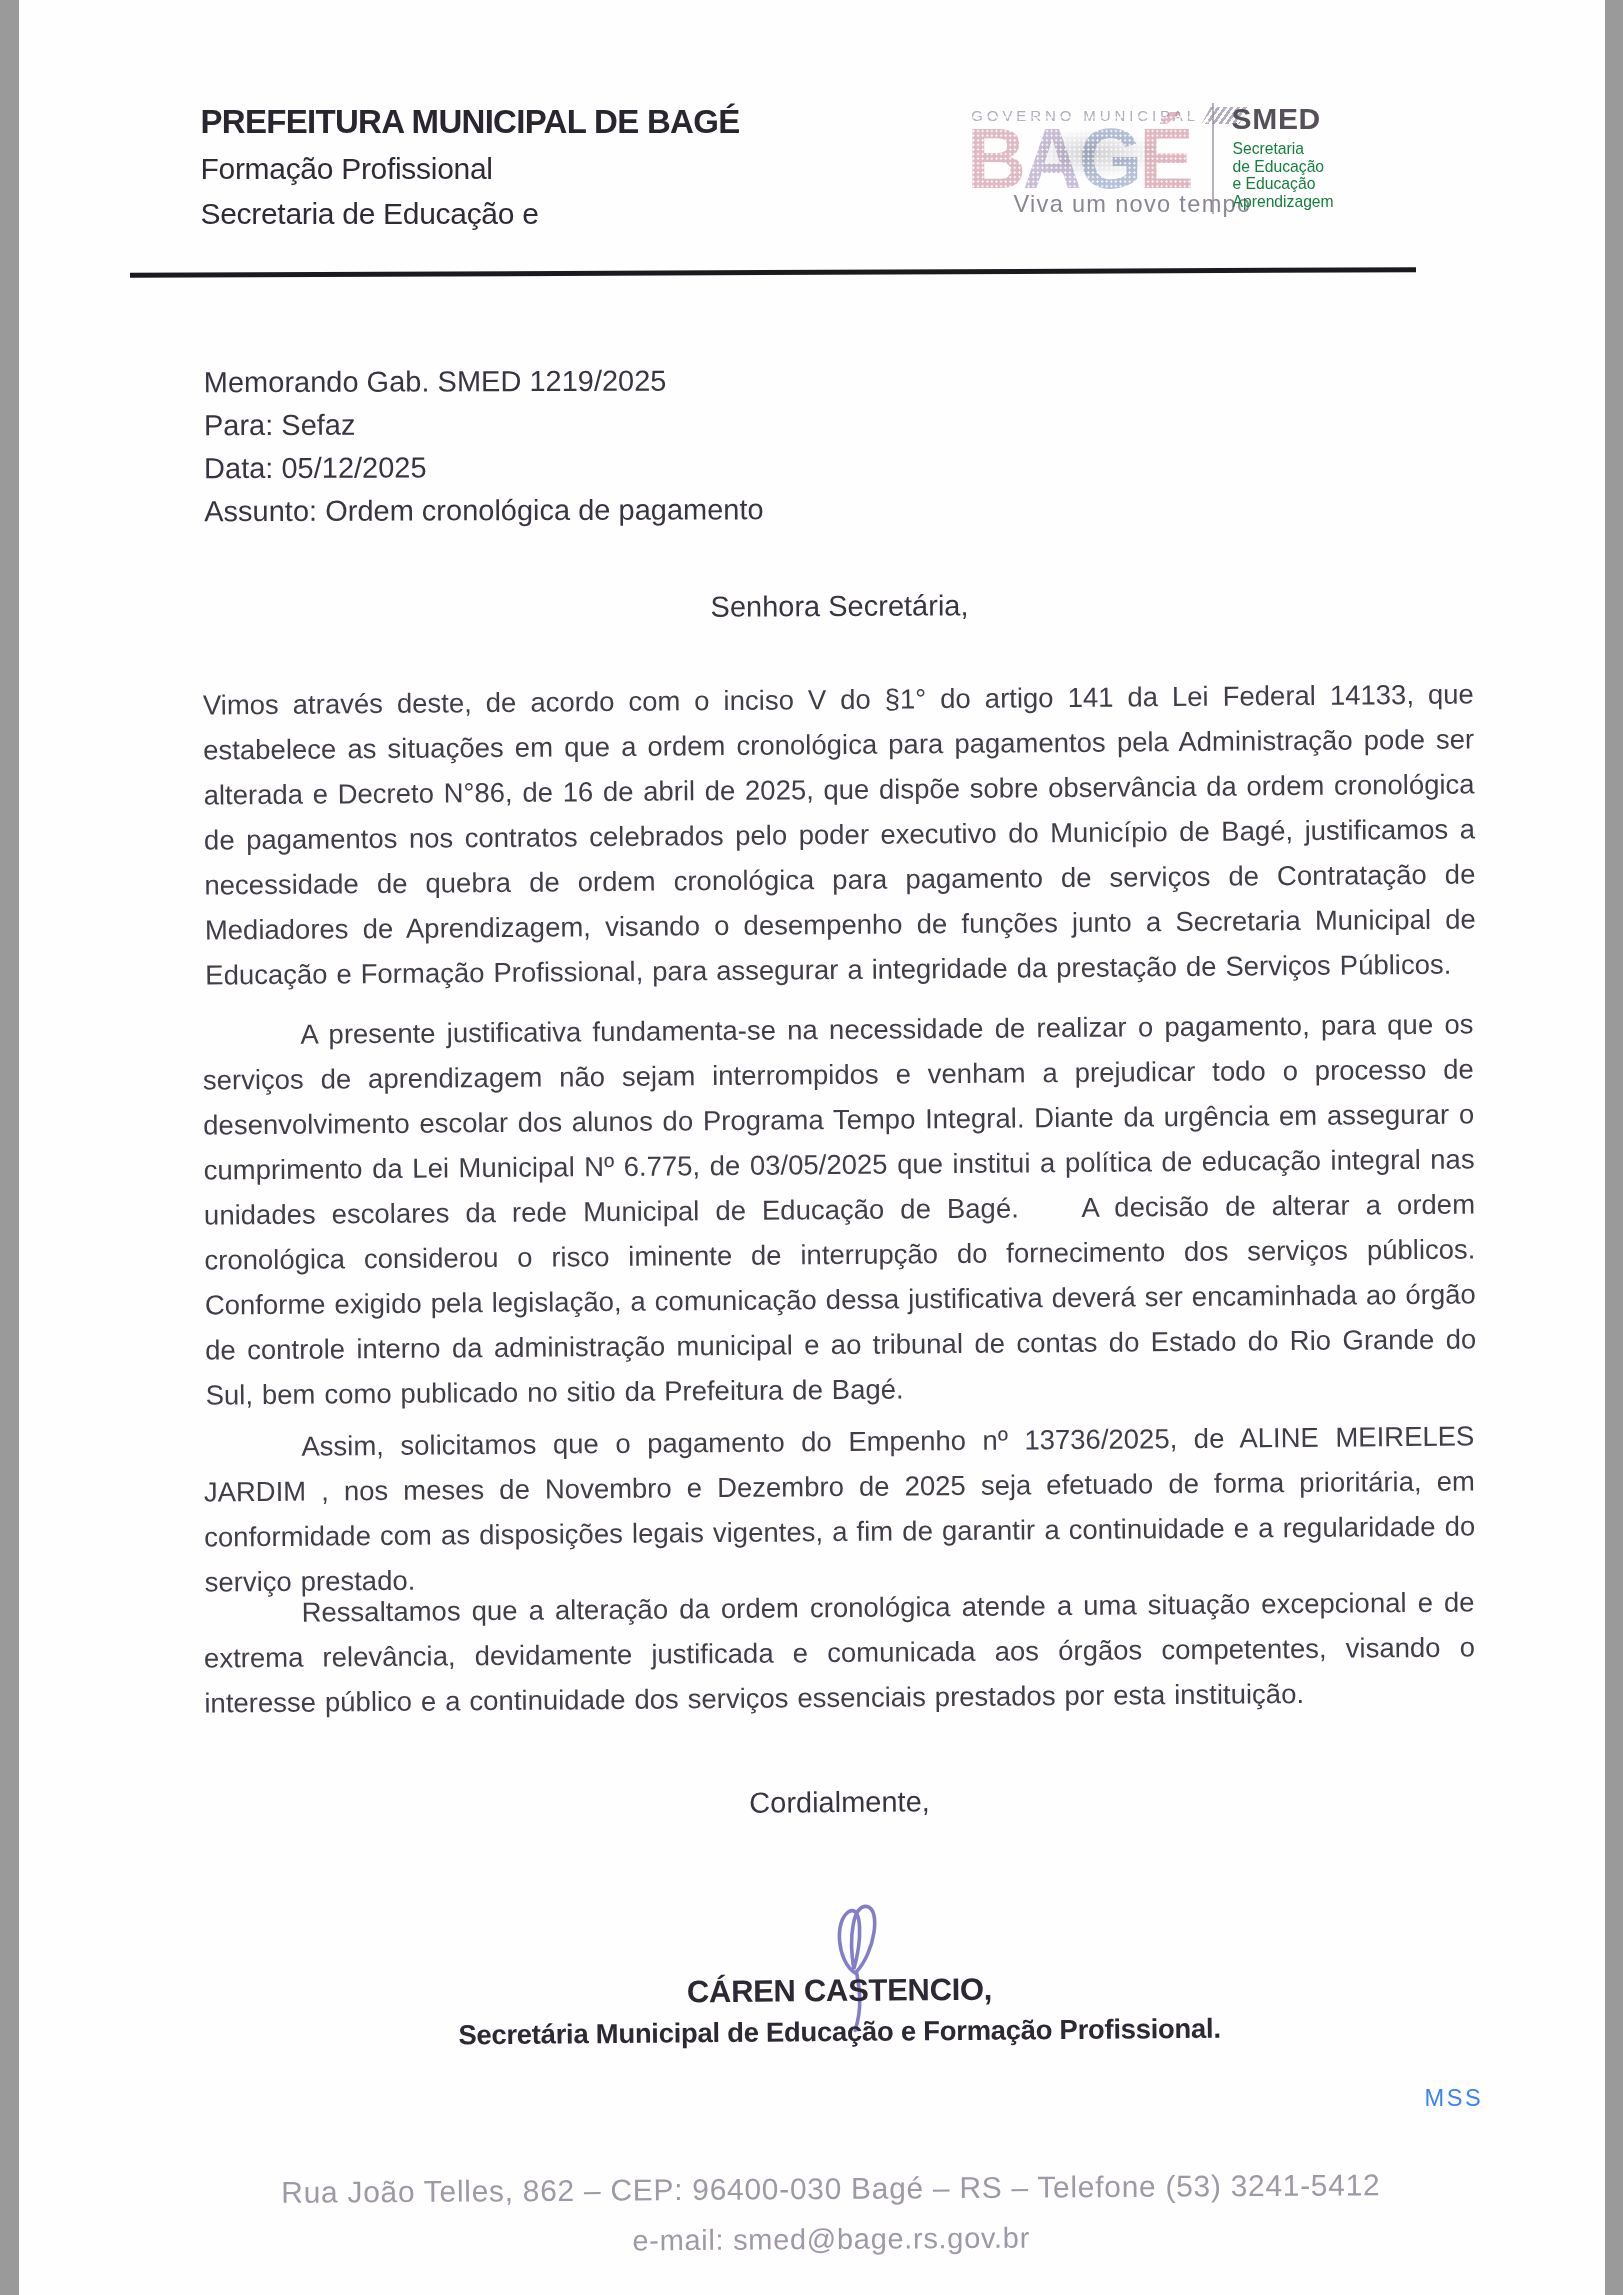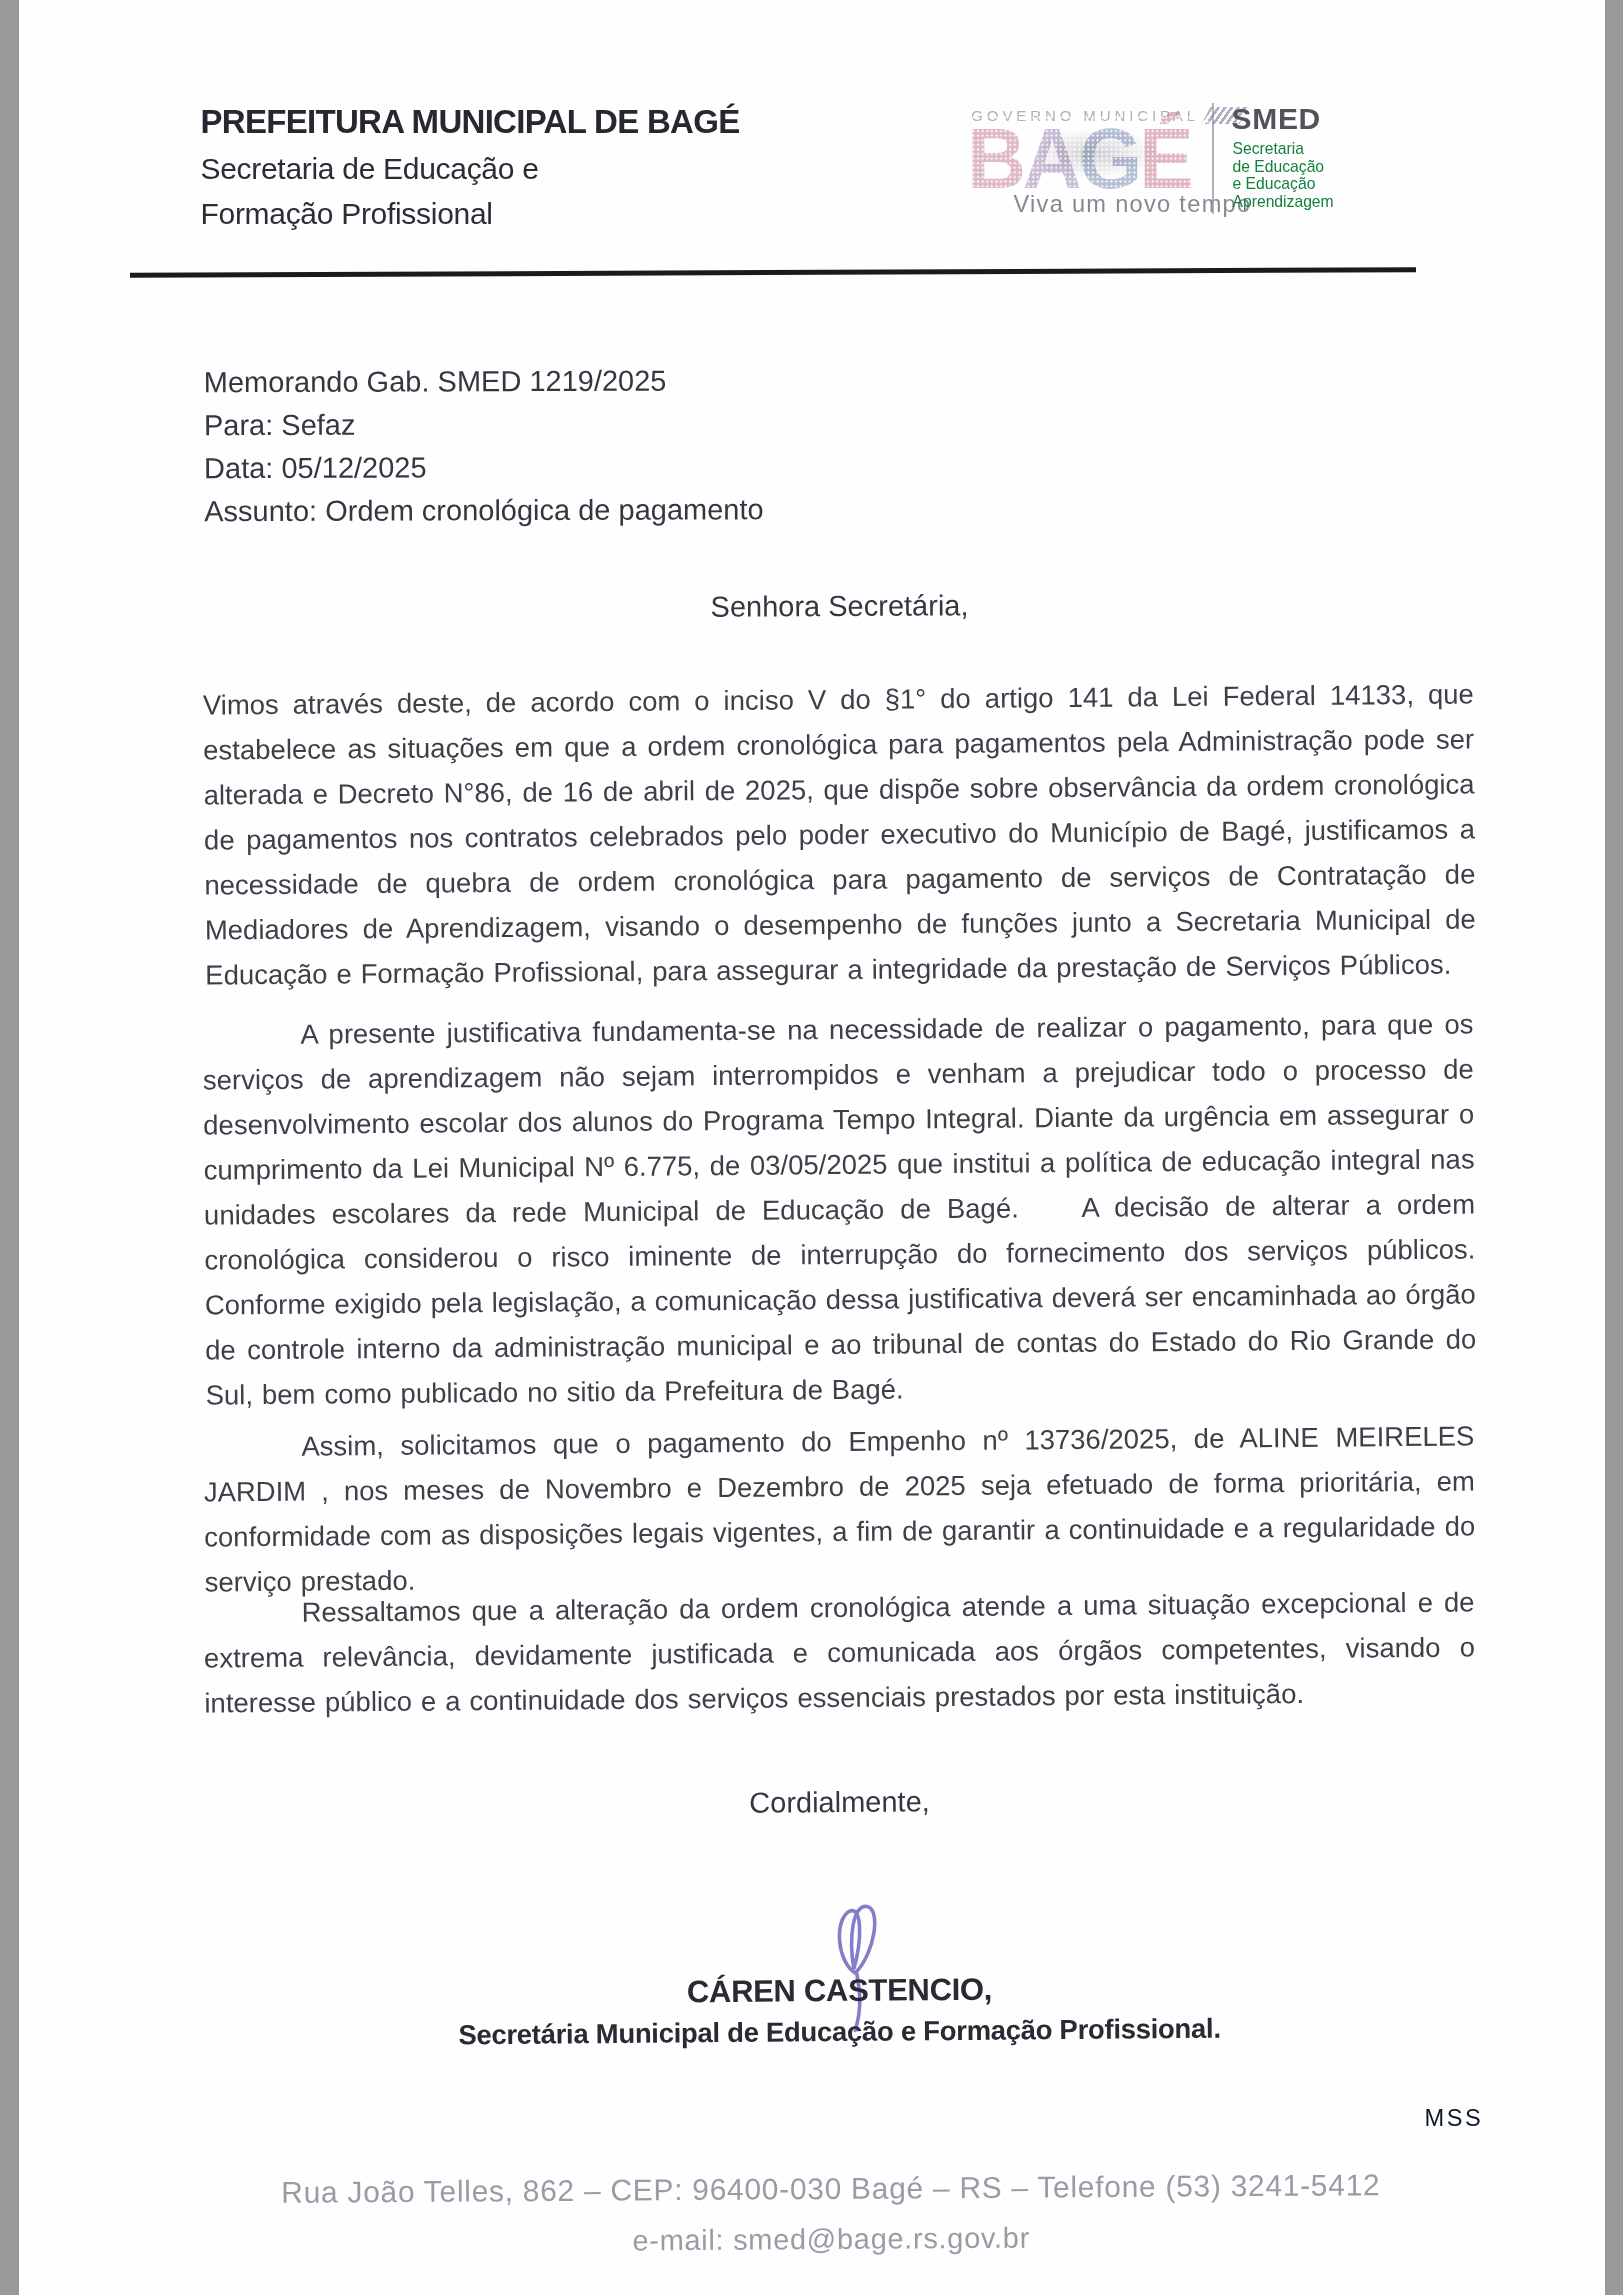--- a/index.html
+++ b/index.html
@@ -51,36 +51,36 @@
   .para.indent{text-indent:98px;}
   .p1{top:677px;}
   .p2{top:1007px;}
   .p3{top:1419px;}
   .p4{top:1585px;}
   .closing{top:1786px;font-size:29px;text-align:center;color:#3a3442;}
   .sig-script{position:absolute;left:810px;top:1896px;width:51px;height:137px;}
   .sig-name{top:1973px;font-size:31px;font-weight:bold;text-align:center;color:#2d2834;letter-spacing:-0.3px;}
   .sig-role{top:2016px;font-size:27.5px;font-weight:bold;text-align:center;color:#2d2834;letter-spacing:-0.3px;}
 
-  .watermark{position:absolute;left:1406px;top:2085px;font-size:23.6px;letter-spacing:2.6px;color:#0f172a;margin-top:20px;}
+  .watermark{position:absolute;left:1406px;top:2085px;font-size:23.6px;letter-spacing:2.6px;color:#3b82f6;}
 
   .footer{position:absolute;left:0;top:2172px;width:1624px;text-align:center;
     color:#8f8798;transform:rotate(-0.4deg);}
   .footer-line1{font-size:30px;letter-spacing:0.7px;opacity:.85;}
   .footer-line2{font-size:29px;letter-spacing:0.7px;margin-top:17px;opacity:.85;}
 </style>
 </head>
 <body>
 
 <div class="page">
 
   <div class="org-block">
     <div class="org-name">PREFEITURA MUNICIPAL DE BAGÉ</div>
+    <div class="org-sub">Formação Profissional</div>
     <div class="org-sub">Secretaria de Educação e</div>
-    <div class="org-sub">Formação Profissional</div>
   </div>
 
   <div class="logo">
     <div class="gov-row"><span>GOVERNO MUNICIPAL</span><span class="flag"></span></div>
     <div class="bage-word"><span class="lb">B</span><span class="la">A</span><span class="lg">G</span><span class="le">É</span></div>
     <div class="bage-shadow"></div>
     <div class="bage-dots"></div>
     <div class="tagline">Viva um novo tempo</div>
     <div class="logo-divider"></div>
     <div class="smed-name">SMED</div>

